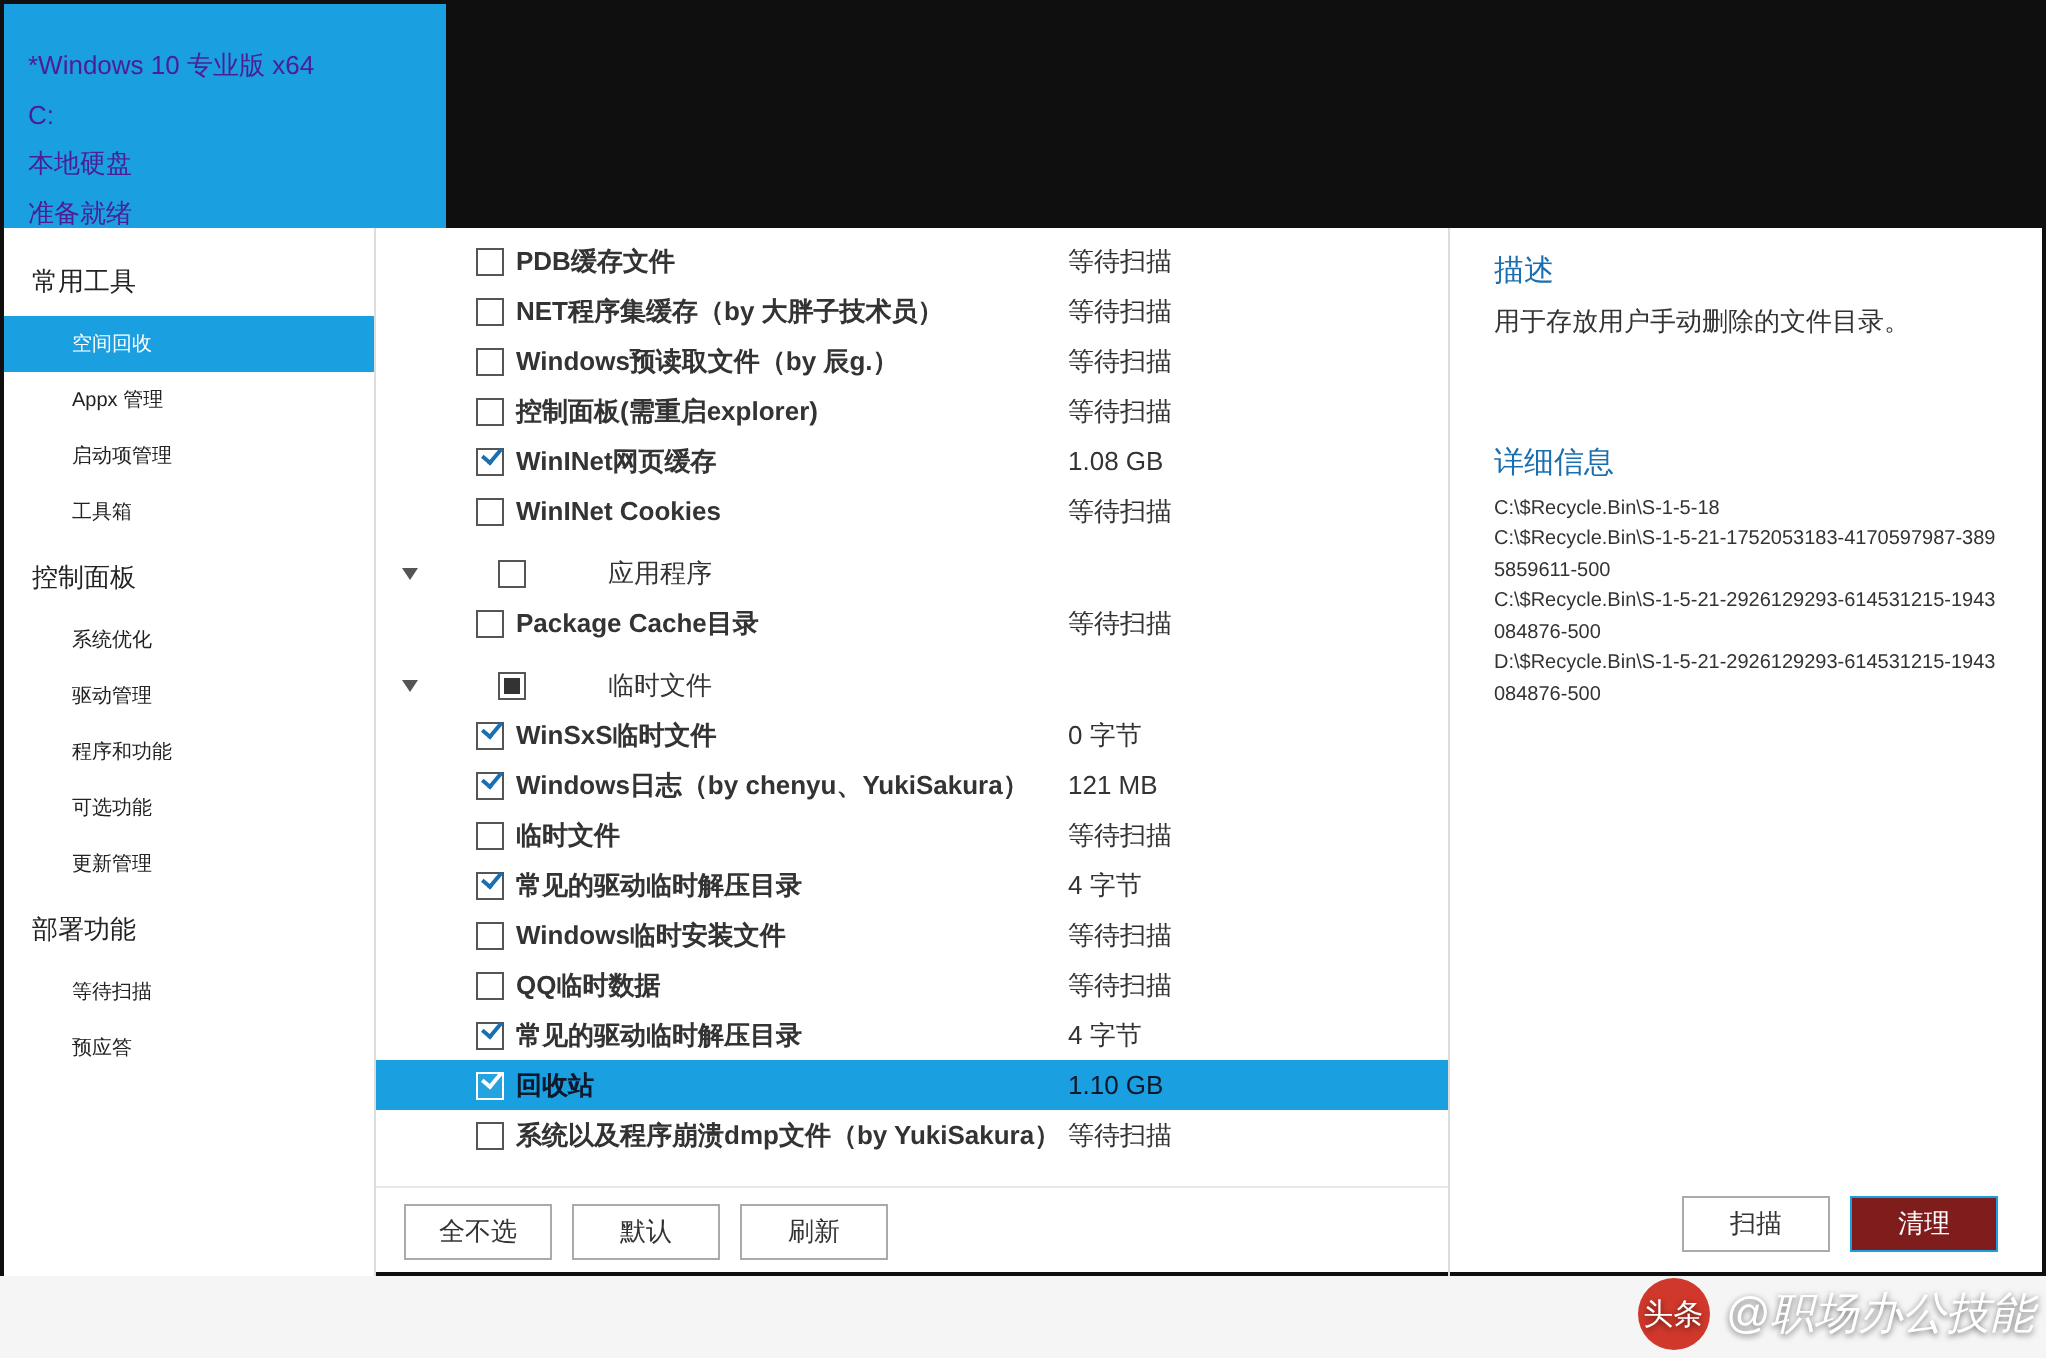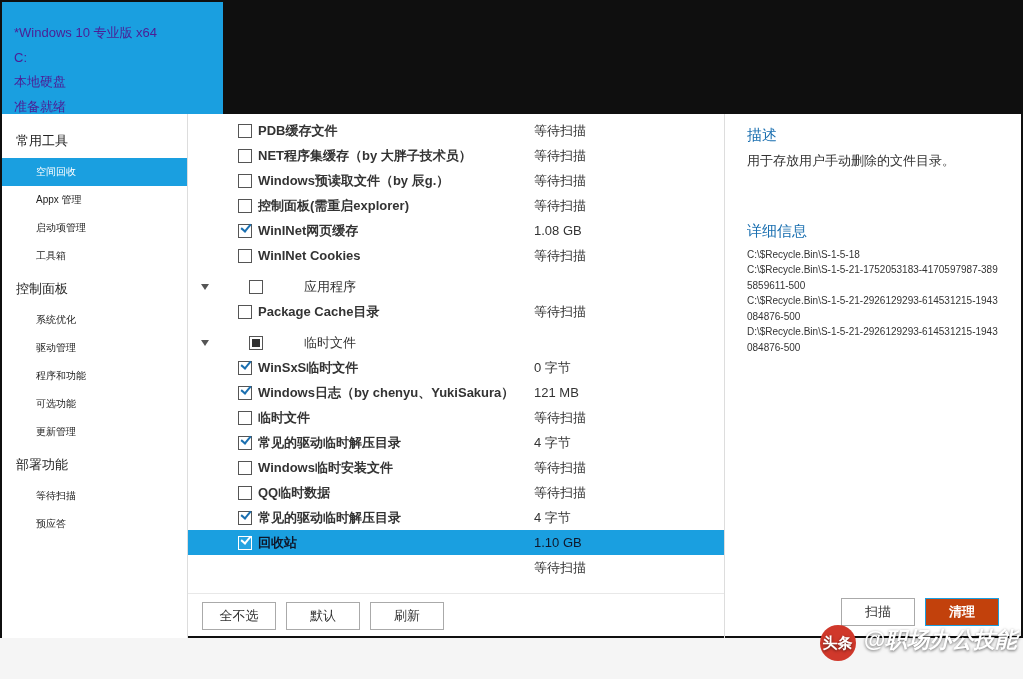--- a/index.html
+++ b/index.html
@@ -164,24 +164,23 @@
   border: 1px solid #aaa;
   background: #fff;
   color: #333;
   display: flex;
   align-items: center;
   justify-content: center;
   cursor: pointer;
   font-size: 13px;
 }
 .btn.primary {
-  background: #c2410c;
+  background: #7f1d1d;
   color: #fff;
   border-color: #1a9fe0;
-  font-weight: bold;
 }
 .right-panel {
   width: 297px;
   border-left: 1px solid #ddd;
   padding: 12px 22px;
   display: flex;
   flex-direction: column;
 }
 .right-panel h3 {
   color: #1a6fb0;
@@ -202,28 +201,28 @@
 }
 .right-buttons {
   display: flex;
   gap: 10px;
   justify-content: flex-end;
   padding-top: 8px;
 }
 .watermark {
   position: absolute;
   right: 6px;
-  bottom: 18px;
-  display: flex;
-  align-items: flex-start;
+  bottom: 4px;
+  display: flex;
+  align-items: center;
   gap: 8px;
   color: #fff;
   font-size: 22px;
   font-style: italic;
-  font-weight: 700;
+  font-weight: 400;
   text-shadow: 0 1px 3px rgba(0,0,0,.6);
 }
 .watermark .logo {
   width: 36px; height: 36px;
   border-radius: 50%;
   background: #d0382b;
   display: flex;
   align-items: center;
   justify-content: center;
   color: #fff;
@@ -390,20 +389,24 @@
             <div class="status-cell">4 字节</div>
           </div>
           <div class="item-row child selected">
             <div class="label-wrap">
               <span class="chk checked"></span>
               <span class="item-label">回收站</span>
             </div>
             <div class="status-cell">1.10 GB</div>
           </div>
           <div class="item-row child">
+            <div class="label-wrap">
+              <span class="chk"></span>
+              <span class="item-label">系统以及程序崩溃dmp文件（by YukiSakura）</span>
+            </div>
             <div class="status-cell">等待扫描</div>
           </div>
         </div>
       <div class="bottom-buttons">
         <div class="btn">全不选</div>
         <div class="btn">默认</div>
         <div class="btn">刷新</div>
       </div>
     </div>
 

